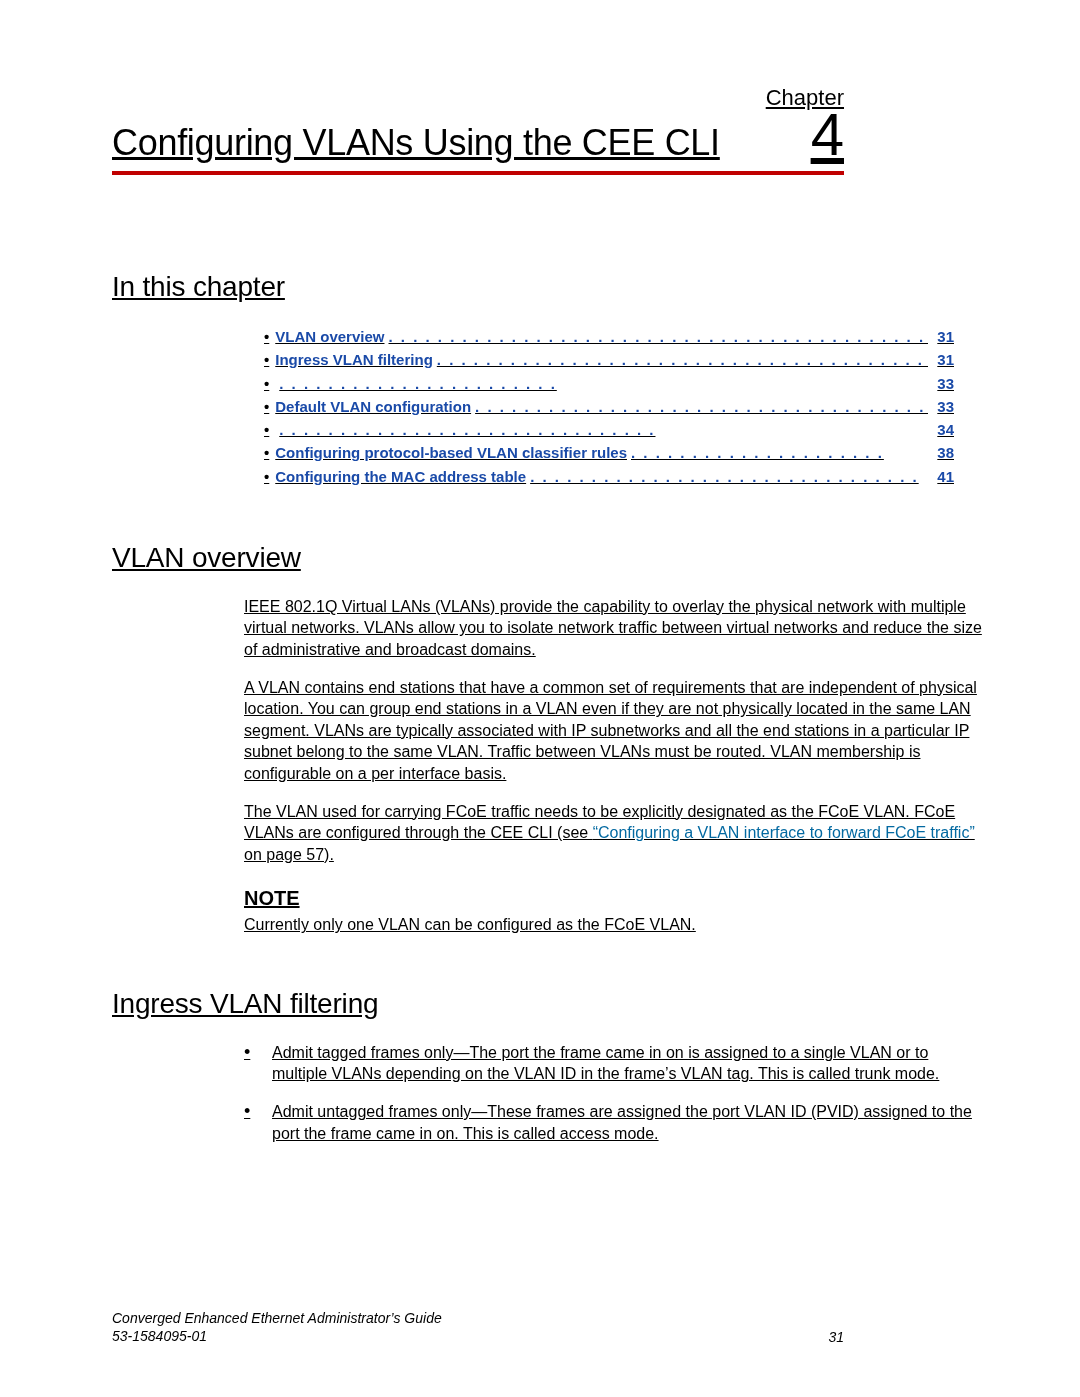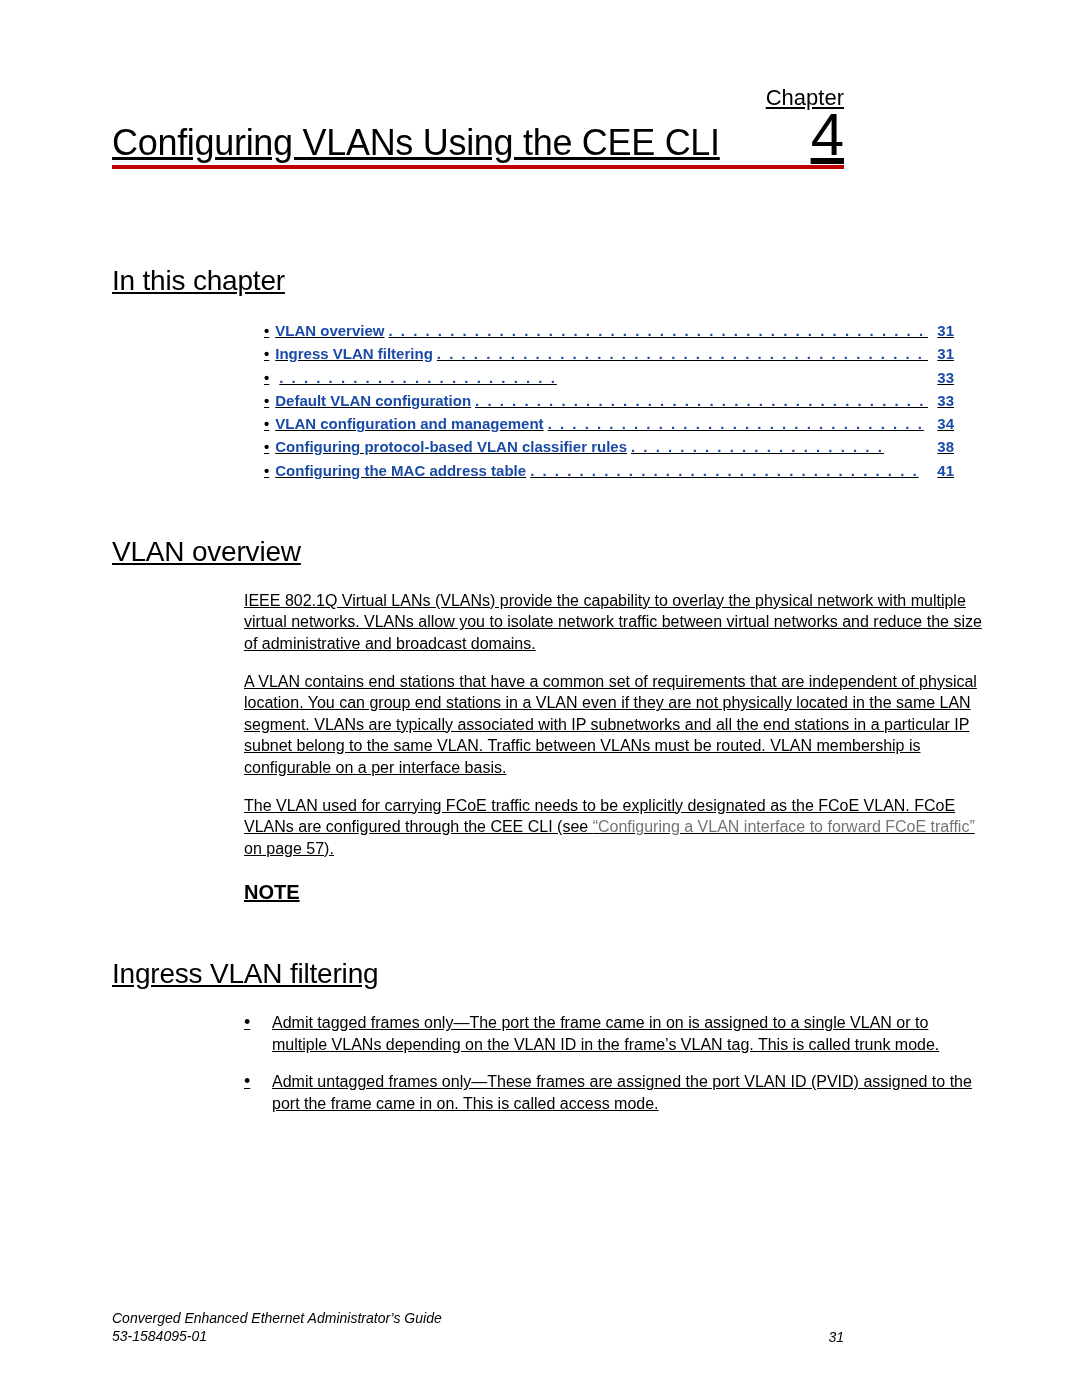--- a/index.html
+++ b/index.html
@@ -16,20 +16,21 @@
     text-align: right;
     font-size: 22px;
     font-weight: 400;
     margin-bottom: -6px;
   }
   .title-row {
     display: flex;
     justify-content: space-between;
     align-items: baseline;
     border-bottom: 4px solid #c00000;
+    padding-bottom: 6px;
   }
   .chapter-title {
     font-family: "Arial Narrow", Arial, sans-serif;
     font-stretch: condensed;
     font-size: 36px;
     font-weight: 400;
     letter-spacing: -0.3px;
   }
   .chapter-number {
     font-family: "Arial Narrow", Arial, sans-serif;
@@ -88,21 +89,21 @@
   }
   .para { margin-bottom: 16px; }
   .note-label {
     font-weight: 700;
     font-size: 20px;
     margin-top: 20px;
     margin-bottom: 2px;
   }
   .note-text { font-size: 16px; line-height: 1.35; }
   .xref {
-    color: #737373;
+    color: #0369a1;
   }
   .bullets {
     margin-left: 132px;
     width: 740px;
     font-size: 16px;
     line-height: 1.35;
   }
   .bullets .b {
     display: flex;
     margin-bottom: 16px;
@@ -163,21 +164,20 @@
       <span class="toc-page">33</span>
     </div>
     <div class="toc-item">
       <span class="toc-bullet">•</span>
       <span class="toc-label">Default VLAN configuration</span>
       <span class="toc-dots">. . . . . . . . . . . . . . . . . . . . . . . . . . . . . . . . . . . . . . . . .</span>
       <span class="toc-page">33</span>
     </div>
     <div class="toc-item">
       <span class="toc-bullet">•</span>
-      <span class="toc-label">VLAN configuration and management</span>
       <span class="toc-dots">. . . . . . . . . . . . . . . . . . . . . . . . . . . . . . .</span>
       <span class="toc-page">34</span>
     </div>
     <div class="toc-item">
       <span class="toc-bullet">•</span>
       <span class="toc-label">Configuring protocol-based VLAN classifier rules</span>
       <span class="toc-dots">. . . . . . . . . . . . . . . . . . . . .</span>
       <span class="toc-page">38</span>
     </div>
     <div class="toc-item">
@@ -190,20 +190,21 @@
 
   <div class="section-h1 vlan">VLAN overview</div>
 
   <div class="body-block">
     <p class="para">IEEE 802.1Q Virtual LANs (VLANs) provide the capability to overlay the physical network with multiple virtual networks. VLANs allow you to isolate network traffic between virtual networks and reduce the size of administrative and broadcast domains.</p>
     <p class="para">A VLAN contains end stations that have a common set of requirements that are independent of physical location. You can group end stations in a VLAN even if they are not physically located in the same LAN segment. VLANs are typically associated with IP subnetworks and all the end stations in a particular IP subnet belong to the same VLAN. Traffic between VLANs must be routed. VLAN membership is configurable on a per interface basis.</p>
     <p class="para">
       <span>The VLAN used for carrying FCoE traffic needs to be explicitly designated as the FCoE VLAN. FCoE VLANs are configured through the CEE CLI (see </span><span class="xref">“Configuring a VLAN interface to forward FCoE traffic”</span><span> on page 57).</span>
     </p>
     <div class="note-label">NOTE</div>
+    <div class="note-text">Currently only one VLAN can be configured as the FCoE VLAN.</div>
   </div>
 
   <div class="section-h1 ingress">Ingress VLAN filtering</div>
 
 
   <div class="bullets">
     <div class="b">
       <div class="dot">•</div>
       <div class="txt">Admit tagged frames only—The port the frame came in on is assigned to a single VLAN or to multiple VLANs depending on the VLAN ID in the frame’s VLAN tag. This is called trunk mode.</div>
     </div>

